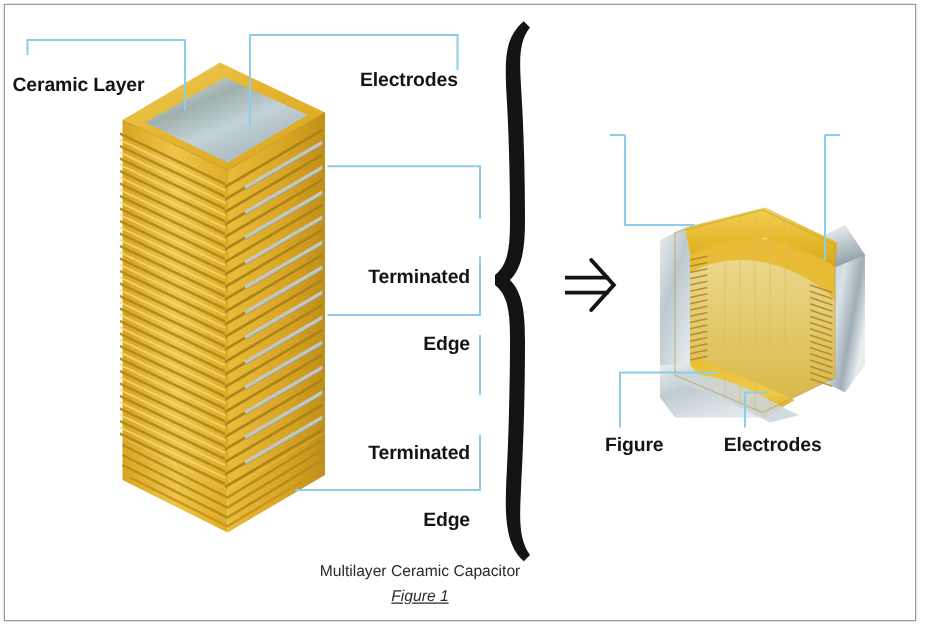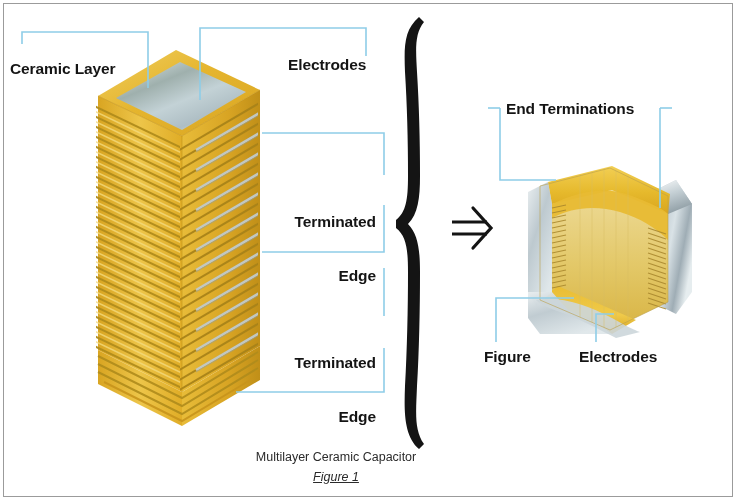--- a/index.html
+++ b/index.html
@@ -420,21 +420,20 @@
   <div class="lbl lbl-term1">
     <div>Terminated</div>
     <div>Edge</div>
   </div>
 
   <div class="lbl lbl-term2">
     <div>Terminated</div>
     <div>Edge</div>
   </div>
 
-  <div class="lbl lbl-endterm">End Terminations</div>
 
   <div class="lbl lbl-margin">Figure</div>
 
   <div class="lbl lbl-electrodes">Electrodes</div>
 
   <div class="caption caption-main">Multilayer Ceramic Capacitor</div>
   <div class="caption caption-fig">Figure 1</div>
 
 </div>
 

